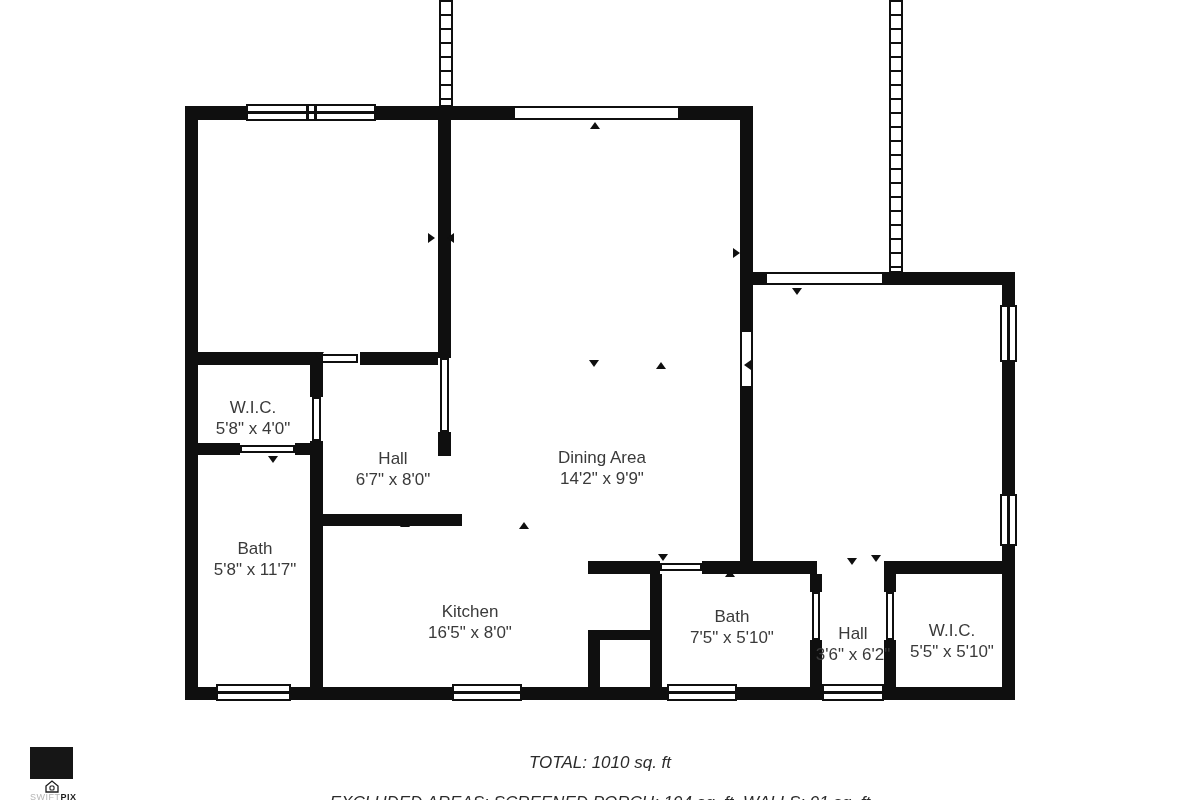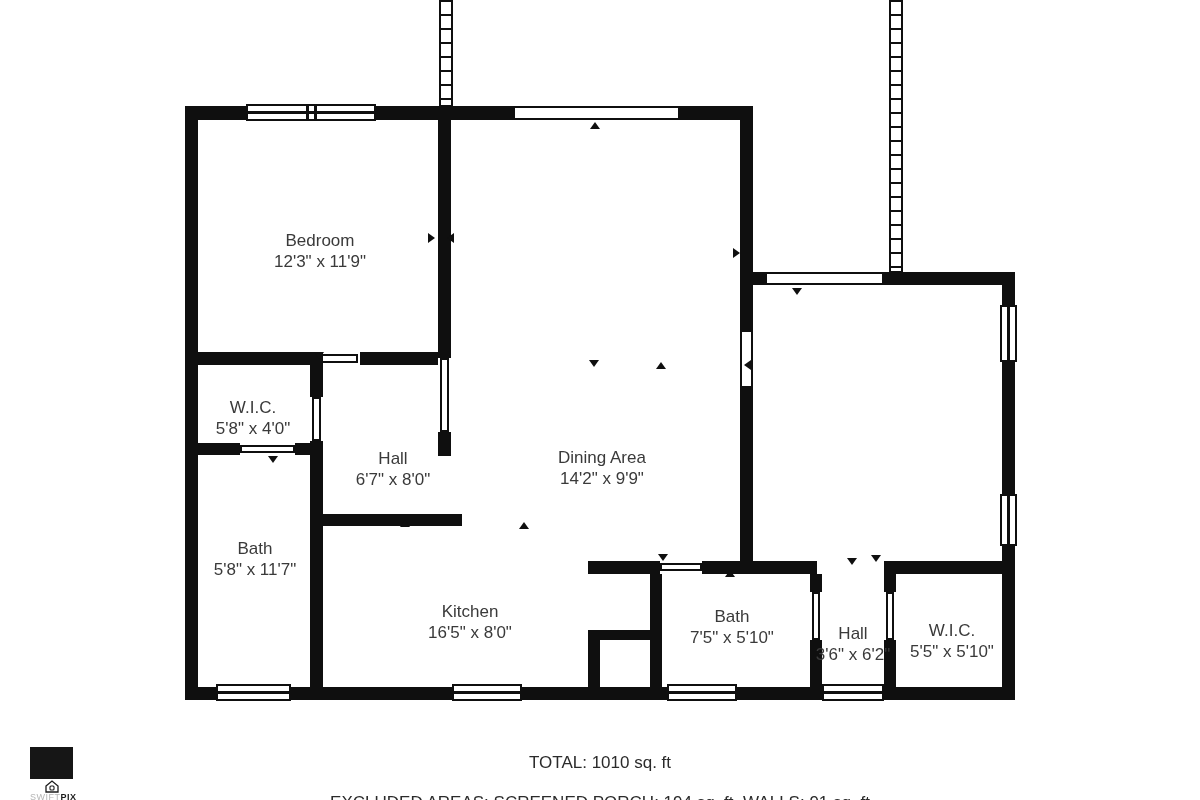--- a/index.html
+++ b/index.html
@@ -14,21 +14,21 @@
   .opening-h{position:absolute;background:#fff;border-top:2px solid #0f0f0f;border-bottom:2px solid #0f0f0f;box-sizing:border-box;}
   .opening-v{position:absolute;background:#fff;border-left:2px solid #0f0f0f;border-right:2px solid #0f0f0f;box-sizing:border-box;}
   .door{position:absolute;background:#fff;border:2px solid #0f0f0f;box-sizing:border-box;}
   .tri{position:absolute;width:0;height:0;}
   .tri.up{border-left:5px solid transparent;border-right:5px solid transparent;border-bottom:7px solid #0f0f0f;}
   .tri.down{border-left:5px solid transparent;border-right:5px solid transparent;border-top:7px solid #0f0f0f;}
   .tri.left{border-top:5px solid transparent;border-bottom:5px solid transparent;border-right:7px solid #0f0f0f;}
   .tri.right{border-top:5px solid transparent;border-bottom:5px solid transparent;border-left:7px solid #0f0f0f;}
   .room-label{position:absolute;transform:translate(-50%,-50%);text-align:center;color:#3a3a3a;font-size:17px;line-height:21px;white-space:nowrap;}
   .watermark{position:absolute;left:8px;top:389px;color:#b9b9b9;font-size:18px;letter-spacing:1px;white-space:nowrap;}
-  .footer{position:absolute;left:0;right:0;text-align:center;color:#2b2b2b;font-size:17px;line-height:19px;}
+  .footer{position:absolute;left:0;right:0;text-align:center;color:#2b2b2b;font-size:17px;line-height:19px;font-style:italic;}
   .logo{position:absolute;left:30px;top:747px;width:44px;}
   .logo .cam{width:43px;height:32px;background:#161616;}
   .logo .house{height:14px;display:flex;justify-content:center;align-items:flex-end;}
   .logo .brand{font-size:9px;letter-spacing:.5px;line-height:9px;text-align:center;white-space:nowrap;}
   .logo .brand .lt{color:#b5b5b5;}
   .logo .brand .bd{color:#1b1b1b;font-weight:bold;}
 </style>
 </head>
 <body>
 
@@ -109,24 +109,20 @@
   <div class="tri up" style="left:400px;top:520px;"></div>
   <div class="tri up" style="left:519px;top:522px;"></div>
   <div class="tri down" style="left:658px;top:554px;"></div>
   <div class="tri up" style="left:725px;top:570px;"></div>
   <div class="tri down" style="left:847px;top:558px;"></div>
   <div class="tri down" style="left:871px;top:555px;"></div>
   <div class="tri right" style="left:428px;top:233px;"></div>
   <div class="tri left" style="left:447px;top:233px;"></div>
   <div class="tri right" style="left:733px;top:248px;"></div>
 
-  <div class="room-label" style="left:320px;top:251px;">
-    <div>Bedroom</div>
-    <div>12'3" x 11'9"</div>
-  </div>
   <div class="room-label" style="left:253px;top:418px;">
     <div>W.I.C.</div>
     <div>5'8" x 4'0"</div>
   </div>
   <div class="room-label" style="left:393px;top:469px;">
     <div>Hall</div>
     <div>6'7" x 8'0"</div>
   </div>
   <div class="room-label" style="left:602px;top:468px;">
     <div>Dining Area</div>

